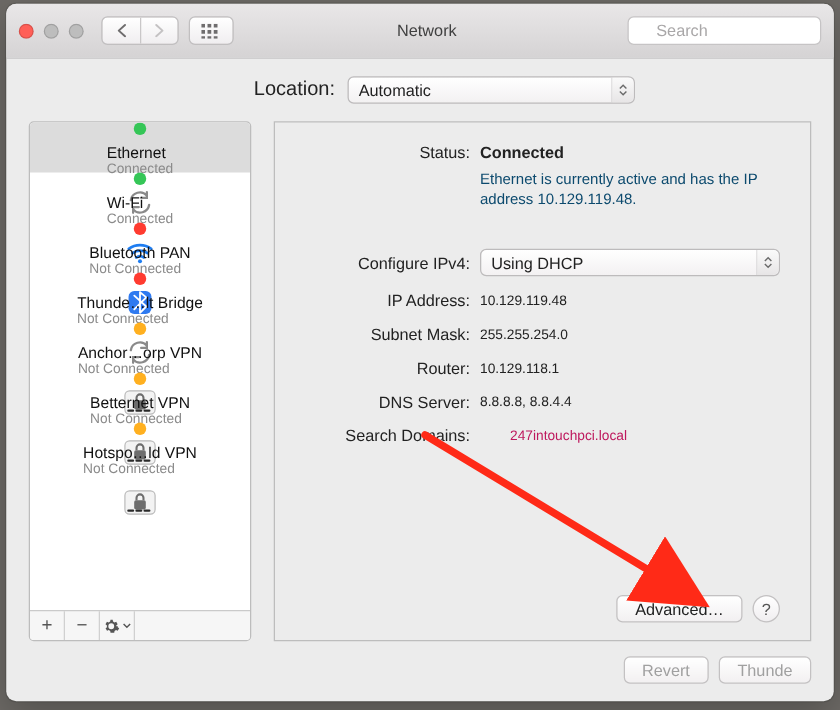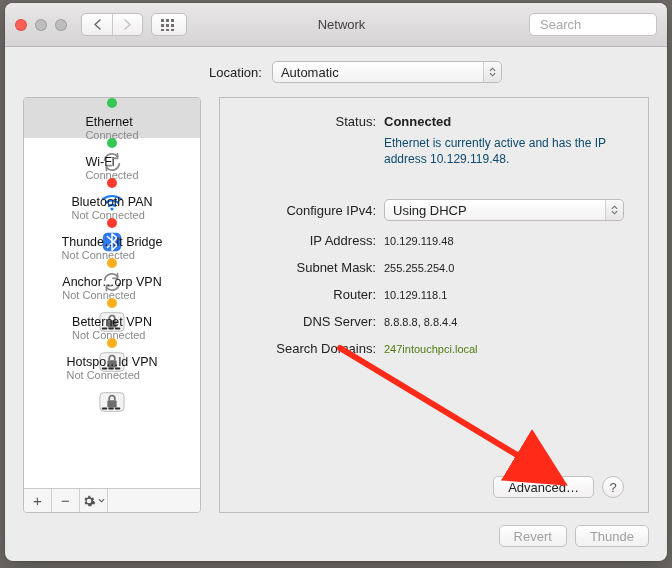--- a/index.html
+++ b/index.html
@@ -69,43 +69,43 @@
     background:linear-gradient(#fff,#f0eef0);
     display:flex;align-items:center;justify-content:center;
   }
   .titlebar .title {
     position:absolute;left:11px;right:0;text-align:center;
     font-size:13px;color:#404040;font-weight:500;
     pointer-events:none;
   }
   .searchwrap {
     margin-left:auto;
-    width:128px;height:23px;
+    width:155px;height:23px;
     border:1px solid #c6c4c5;border-radius:5px;
     background:#fff;
-    display:flex;align-items:center;padding:0 6px;gap:4px;
+    display:flex;align-items:center;padding:0 18px;gap:4px;
   }
   .searchwrap input{
     border:none;outline:none;flex:1;font-size:13px;background:transparent;
     color:#333;
   }
   .searchwrap input::placeholder{color:#a9a7a8;}
   
   .content {
     flex:1;
     display:flex;flex-direction:column;
     padding:14px 18px 14px 18px;
     gap:10px;
     position:relative;
   }
   .location-row{
     display:flex;align-items:center;justify-content:center;gap:10px;
     padding:0 0 4px 0;
   }
-  .location-row label{font-size:13px;color:#222;margin-left:39px;}
+  .location-row label{font-size:16px;color:#222;margin-left:39px;}
   .select{
     position:relative;
     height:22px;
     border:1px solid #bdbbbc;border-radius:5px;
     background:linear-gradient(#fff,#f3f1f2);
     display:flex;align-items:center;padding:0 22px 0 8px;
     font-size:13px;color:#222;
   }
   .select .arrows{
     position:absolute;right:0;top:0;bottom:0;width:18px;
@@ -159,21 +159,21 @@
     display:flex;flex-direction:column;position:relative;
   }
   .grid{
     display:grid;
     grid-template-columns: 140px 1fr;
     column-gap:8px;row-gap:12px;
     align-items:center;
   }
   .lab{ text-align:right;font-size:13px;color:#222;}
   .val{ font-size:11px;color:#222;}
-  .val.dim{color:#4d7c0f;}
+  .val.dim{color:#be185d;margin-left:24px;}
   .status-block .val-strong{font-weight:700;font-size:13px;}
   .status-sub{font-size:12px;color:#0c4a6e;grid-column:2;line-height:1.35;margin-top:-6px;}
   .configure-select{width:240px;}
   .panel-foot{
     margin-top:auto;display:flex;justify-content:flex-end;align-items:center;gap:8px;
   }
   .btn{
     height:22px;padding:0 14px;
     border:1px solid #c3c1c2;border-radius:5px;
     background:linear-gradient(#ffffff,#f2f0f1);

